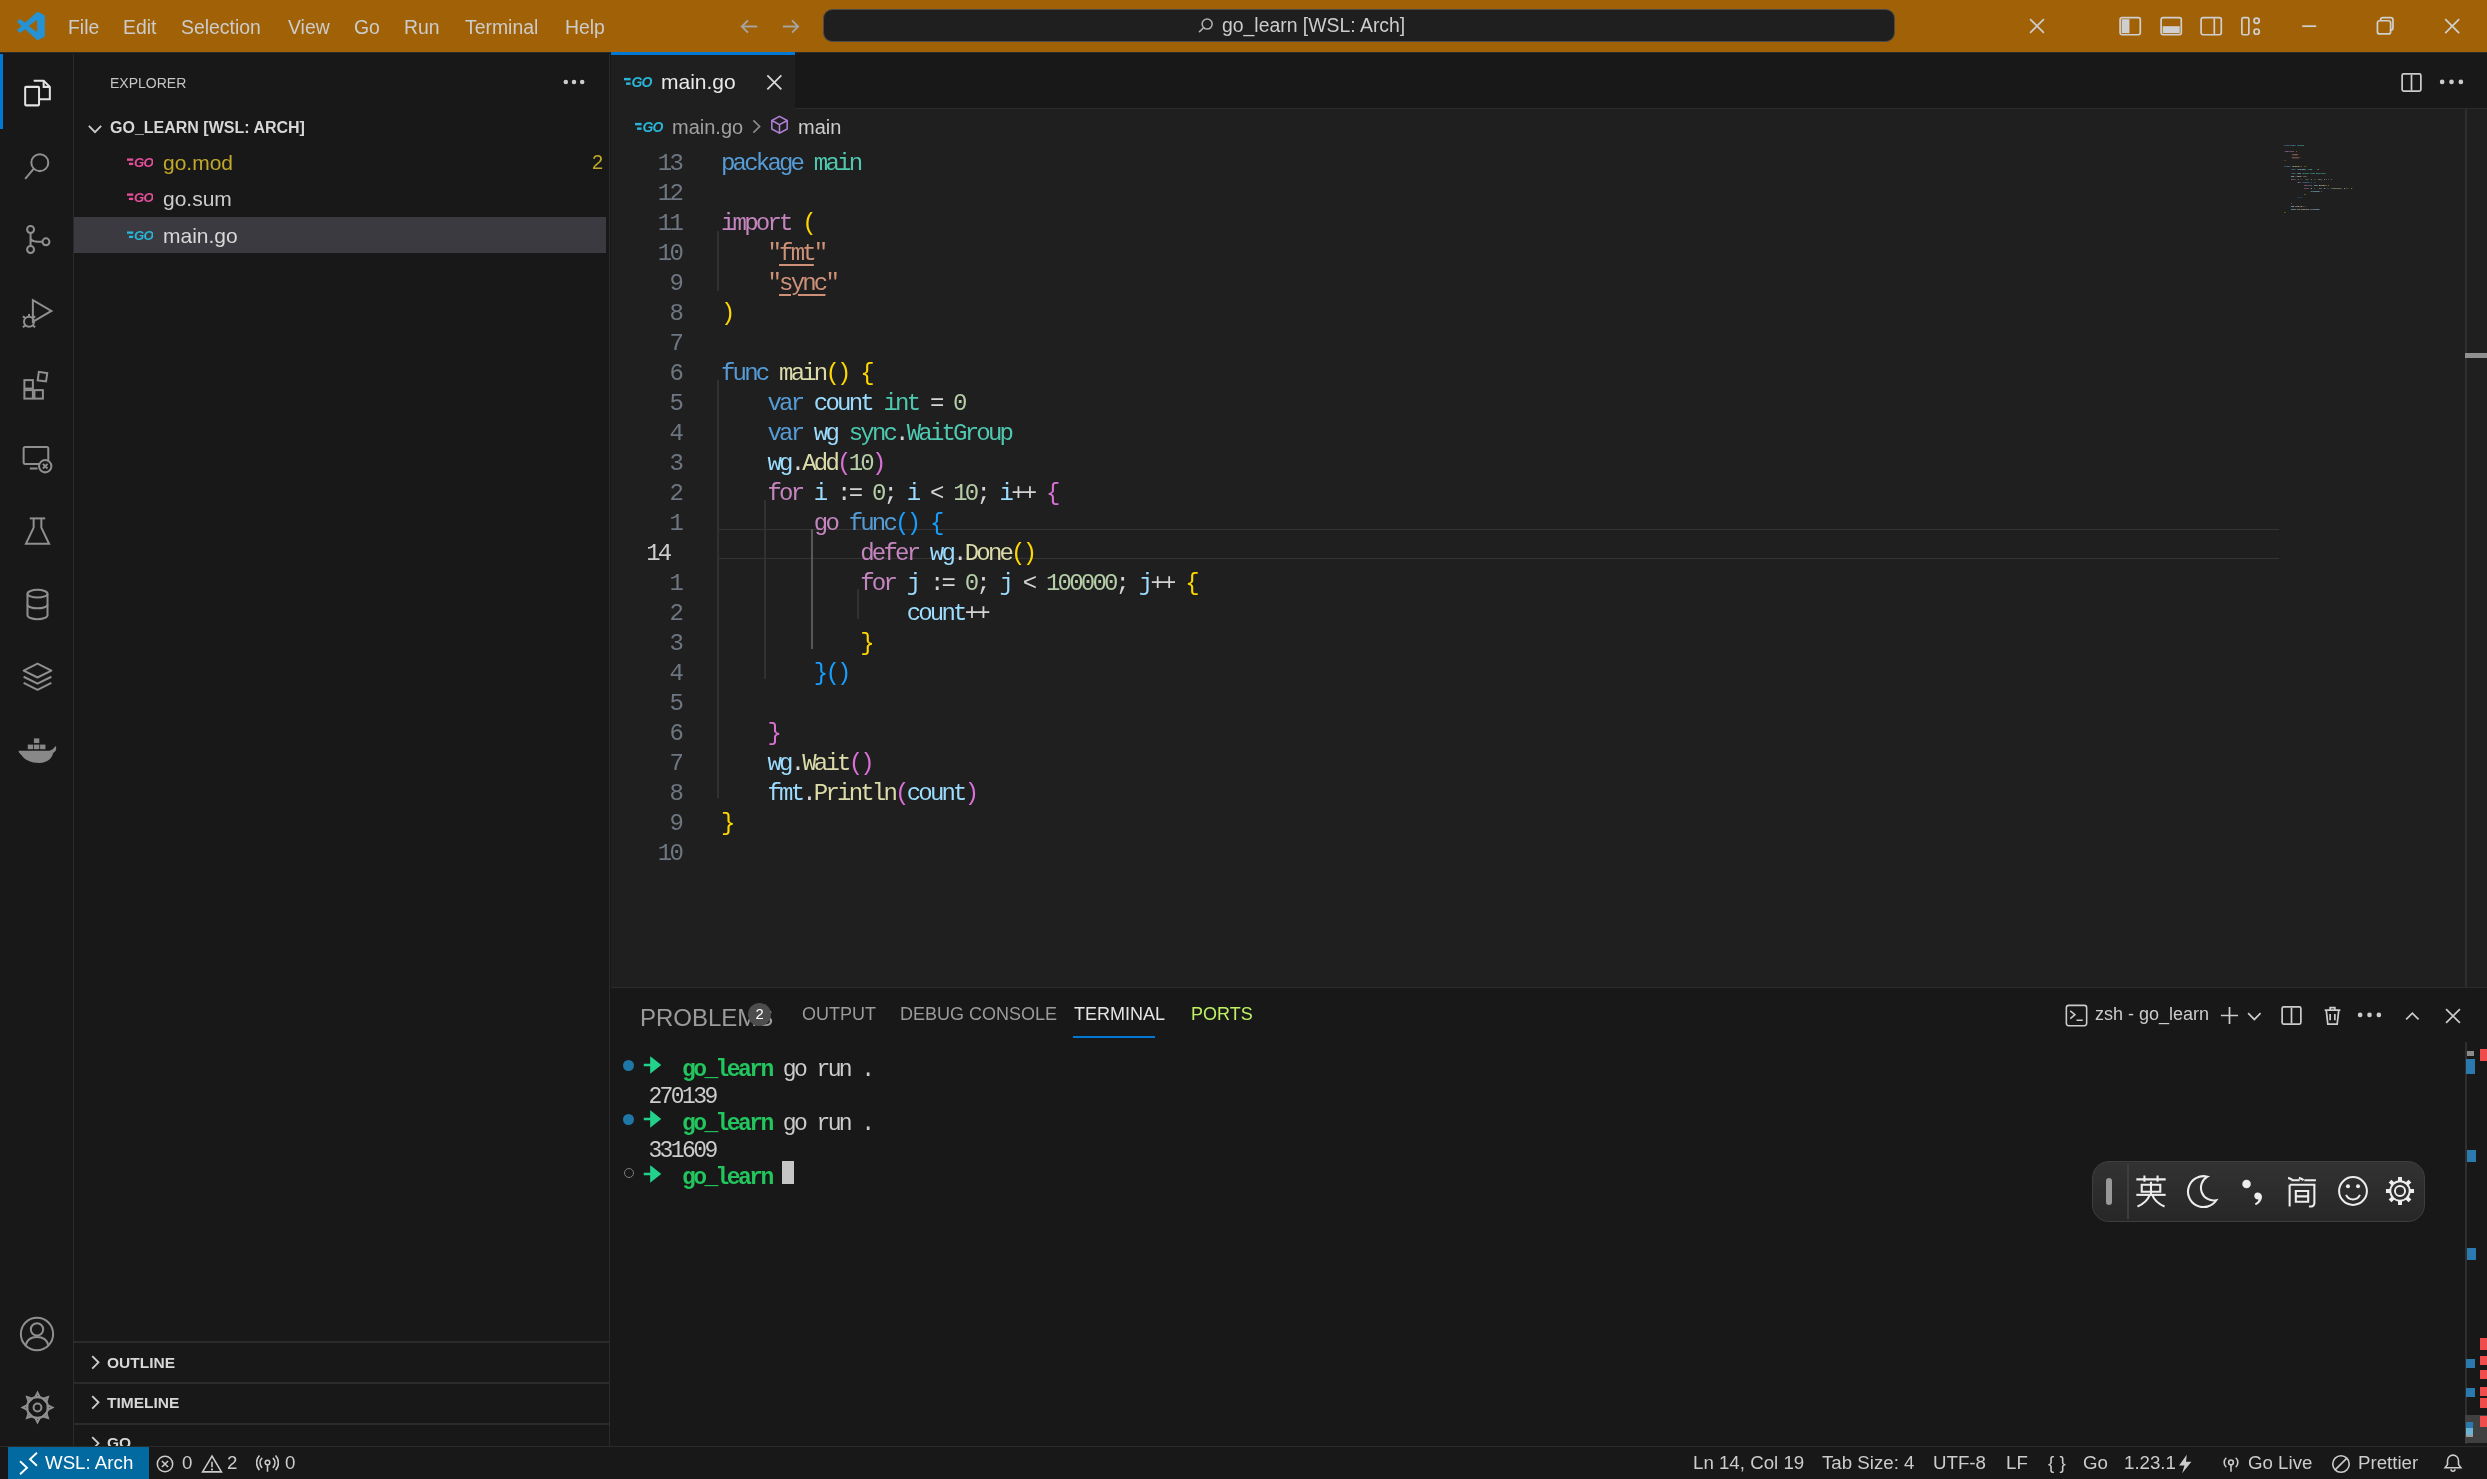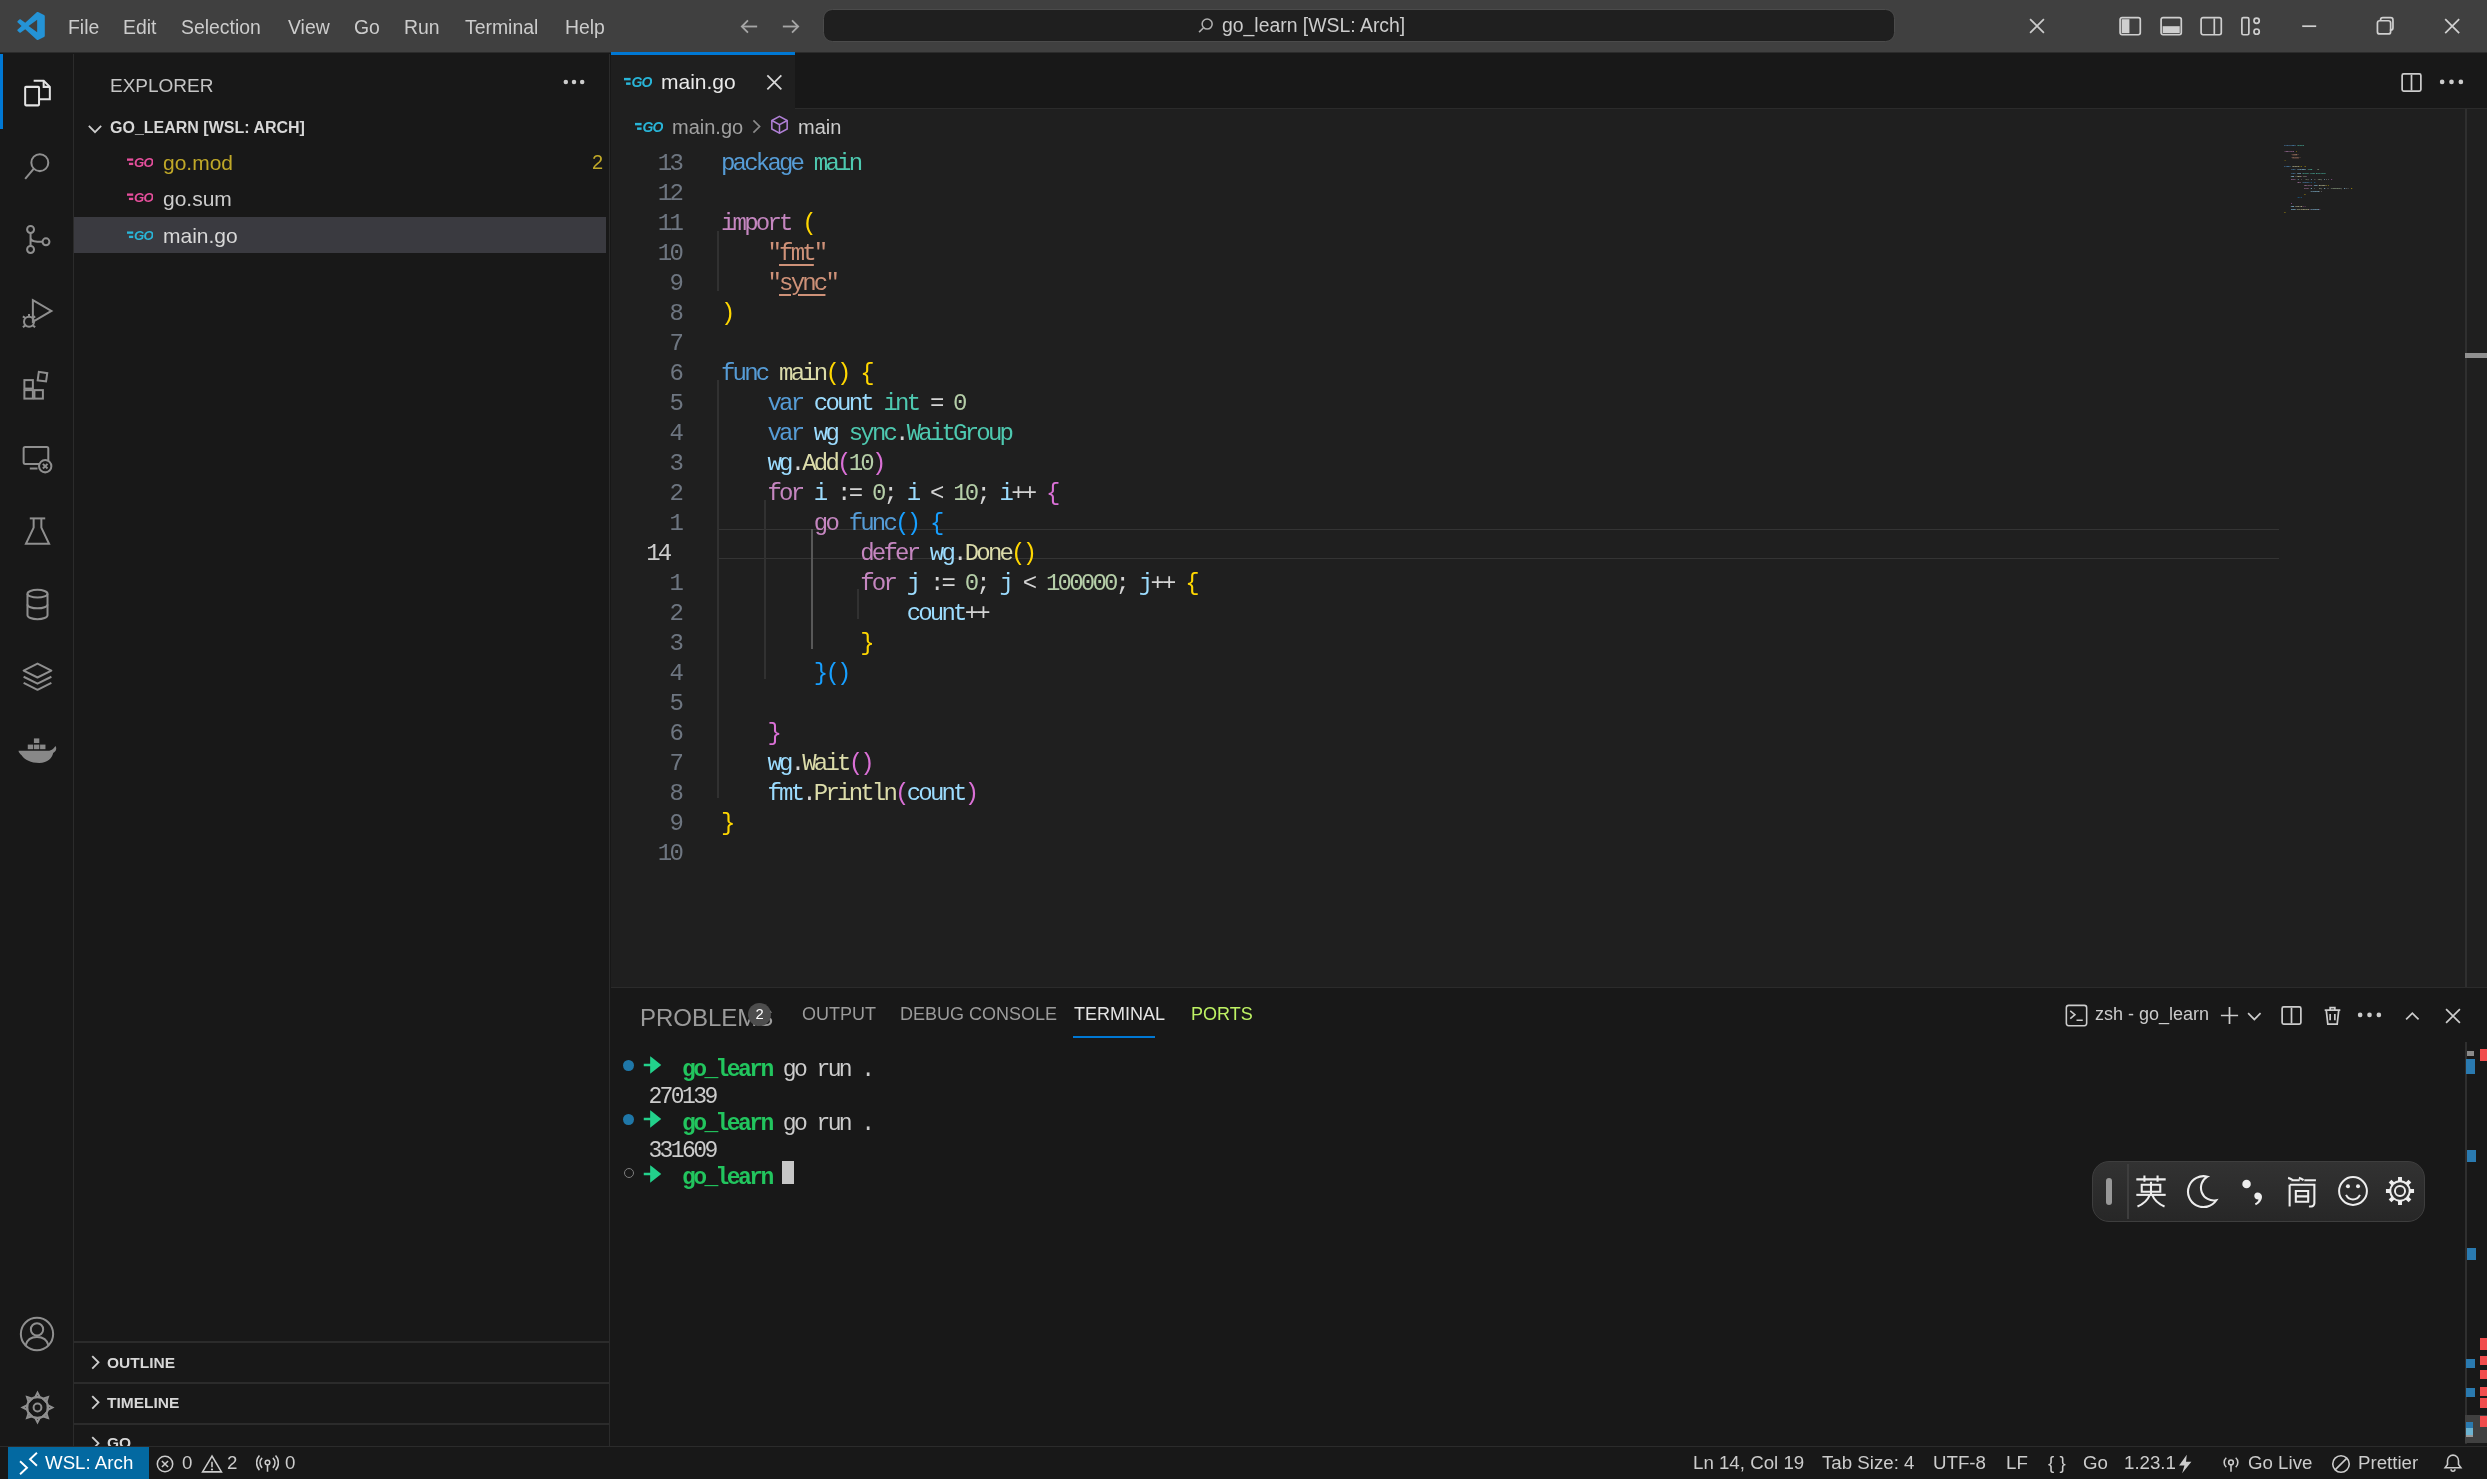--- a/index.html
+++ b/index.html
@@ -8,21 +8,21 @@
 .kb{color:#569CD6}.kp{color:#C586C0}.ty{color:#4EC9B0}.fn{color:#DCDCAA}.vr{color:#9CDCFE}
 .nu{color:#B5CEA8}.st{color:#CE9178}.op{color:#d4d4d4}
 .b1{color:#FFD700}.b2{color:#DA70D6}.b3{color:#179FFF}
 .cy{color:#22c55e}
 u{text-decoration-thickness:1.6px;text-underline-offset:3.9px}
 
 </style></head>
 <body>
 <div class="ab" style="left:0;top:0;width:2487px;height:1480px;background:#181818">
 
-<div class="ab" style="left:0;top:0;width:2487px;height:52px;background:#404040;border-bottom:1.6px solid #2b2b2b">
+<div class="ab" style="left:0;top:0;width:2487px;height:52px;background:#a16207;border-bottom:1.6px solid #2b2b2b">
 
   <svg class="ab" style="left:17px;top:11.7px" width="28" height="28" viewBox="0 0 100 100">
     <path fill="#2493d6" d="M96.5 10.7 75 .3c-1.5-.7-3.2-.4-4.4.7L29.4 38.7 13.4 26.5c-1.5-1.1-3.5-1-4.9.2L2.6 32.2c-1.7 1.5-1.7 4.2 0 5.7L16.3 50 2.6 62.1c-1.7 1.5-1.7 4.2 0 5.7l5.9 5.4c1.4 1.3 3.4 1.4 4.9.2l16-12.1 41.2 37.6c1.2 1.1 2.9 1.4 4.4.7l21.5-10.3c1.7-.8 2.8-2.6 2.8-4.5V15.2c0-1.9-1.1-3.6-2.8-4.5zM72 72.6 41.3 50 72 27.4v45.2z"></path>
   </svg>
   <div class="ab" style="left:0;top:0;height:52px;font-size:19.4px;color:#cccccc">
     <span class="ab" style="left:68px;top:15.5px">File</span>
     <span class="ab" style="left:123px;top:15.5px">Edit</span>
     <span class="ab" style="left:181px;top:15.5px">Selection</span>
     <span class="ab" style="left:288px;top:15.5px">View</span>
     <span class="ab" style="left:354px;top:15.5px">Go</span>
@@ -191,21 +191,21 @@
   <svg class="ab" style="left:18px;top:1334px" width="39" height="39" viewBox="0 0 50 50">
         <g fill="none" stroke="#8f8f8f" stroke-width="2.6">
           <circle cx="25" cy="25" r="5"></circle>
           <path d="M25 6l3 6h-6zM25 44l-3-6h6zM6 25l6-3v6zM44 25l-6 3v-6zM11.6 11.6l6.4 2.1-4.3 4.3zM38.4 38.4L32 36.3l4.3-4.3zM38.4 11.6l-2.1 6.4-4.3-4.3zM11.6 38.4l2.1-6.4 4.3 4.3z"></path>
           <circle cx="25" cy="25" r="13.5"></circle>
         </g>
       </svg>
 </div>
 
 <div class="ab" style="left:74px;top:54px;width:536px;height:1394px;background:#181818;border-right:1.6px solid #2b2b2b;box-sizing:border-box">
-  <span class="ab" style="left:36px;top:21px;font-size:19px;color:#c5c5c5">EXPLORER</span>
+  <span class="ab" style="left:36px;top:21px;font-size:14px;color:#c5c5c5">EXPLORER</span>
   <svg class="ab" style="left:489px;top:24px" width="22" height="7.8" viewBox="0 0 28 10">
         <g fill="#cccccc">
           <circle cx="3.5" cy="5" r="2.9"></circle>
           <circle cx="14" cy="5" r="2.9"></circle>
           <circle cx="24.5" cy="5" r="2.9"></circle>
         </g>
       </svg>
 
   <svg class="ab" style="left:11px;top:65px" width="20" height="20" viewBox="0 0 26 26">
         <path d="M5 9l8 8 8-8" stroke="#cccccc" stroke-width="2.4" fill="none"></path>

